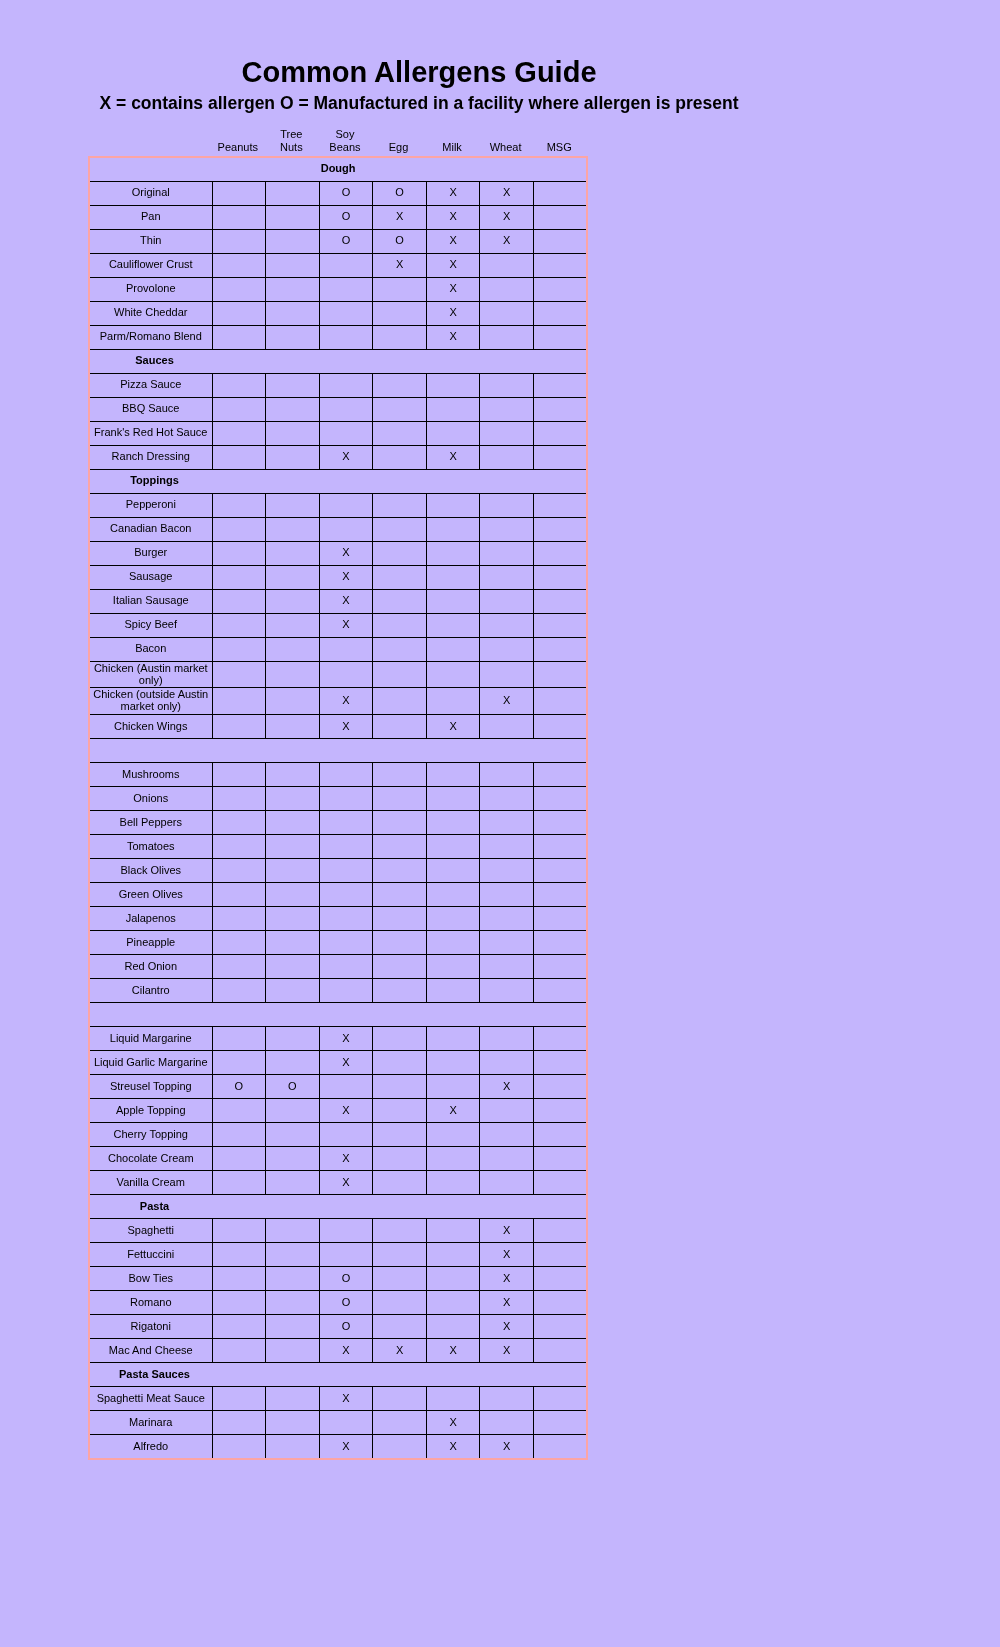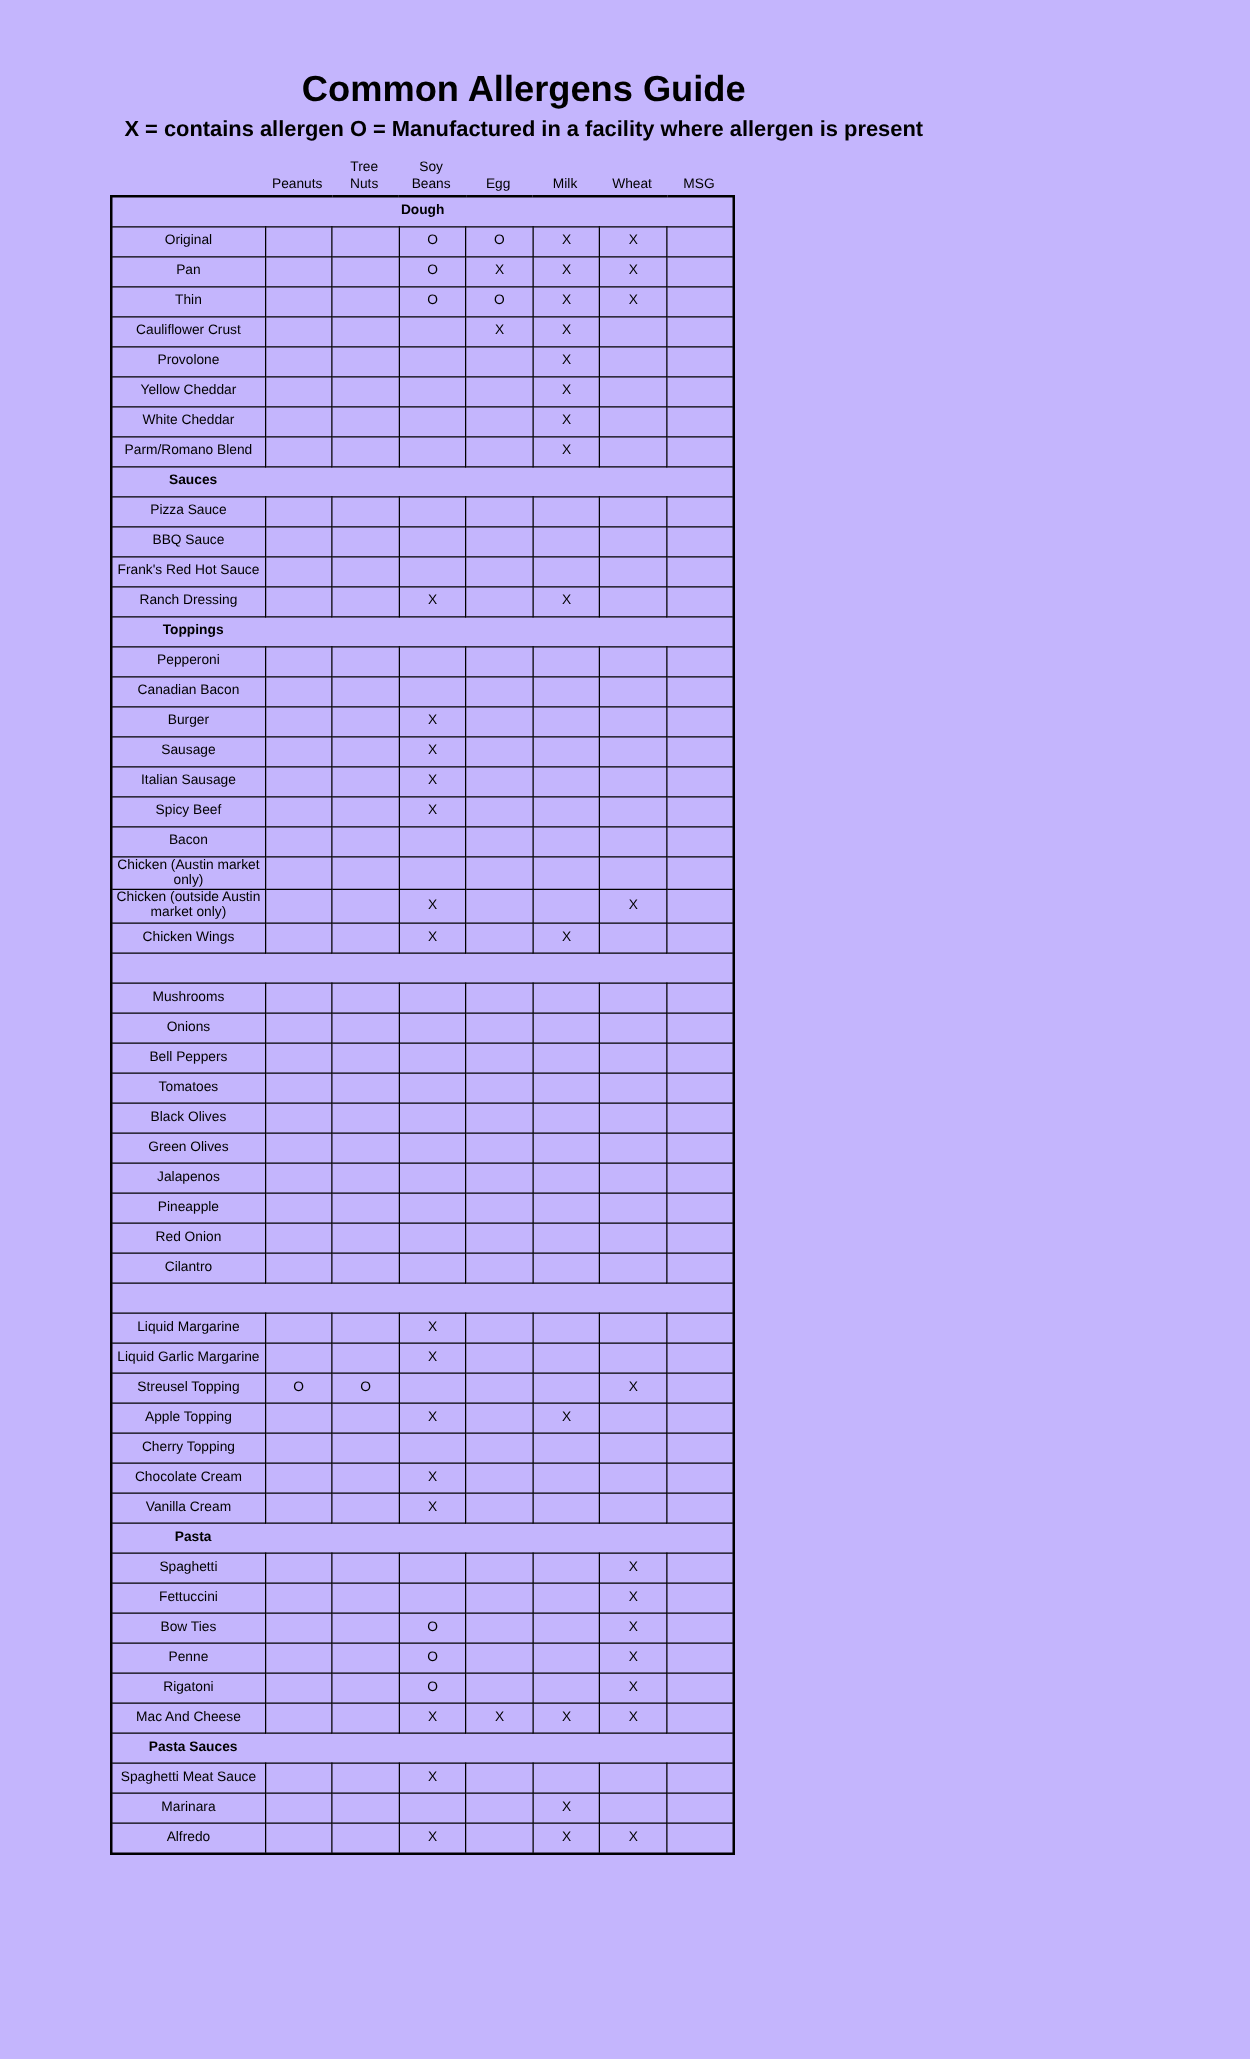--- a/index.html
+++ b/index.html
@@ -64,21 +64,21 @@
     border: 1px solid #000000;
     font-size: 11px;
     padding: 1px 3px;
     text-align: center;
     vertical-align: middle;
     line-height: 1.08;
     height: 21px;
     overflow: hidden;
   }
   table.allergen-table {
-    border: 2px solid #000000;
+    border: 2px solid #fca5a5;
   }
   td.section-cell {
     height: 20px;
     text-align: left;
     vertical-align: bottom;
     padding: 1px 0;
   }
   td.section-cell .section-label {
     font-weight: bold;
     display: block;
@@ -183,30 +183,20 @@
           <td class="label-cell">Provolone</td>
           <td class="mark-cell"></td>
           <td class="mark-cell"></td>
           <td class="mark-cell"></td>
           <td class="mark-cell"></td>
           <td class="mark-cell">X</td>
           <td class="mark-cell"></td>
           <td class="mark-cell"></td>
         </tr>
         <tr>
-          <td class="label-cell">Yellow Cheddar</td>
-          <td class="mark-cell"></td>
-          <td class="mark-cell"></td>
-          <td class="mark-cell"></td>
-          <td class="mark-cell"></td>
-          <td class="mark-cell">X</td>
-          <td class="mark-cell"></td>
-          <td class="mark-cell"></td>
-        </tr>
-        <tr>
           <td class="label-cell">White Cheddar</td>
           <td class="mark-cell"></td>
           <td class="mark-cell"></td>
           <td class="mark-cell"></td>
           <td class="mark-cell"></td>
           <td class="mark-cell">X</td>
           <td class="mark-cell"></td>
           <td class="mark-cell"></td>
         </tr>
         <tr>
@@ -578,21 +568,21 @@
           <td class="label-cell">Bow Ties</td>
           <td class="mark-cell"></td>
           <td class="mark-cell"></td>
           <td class="mark-cell">O</td>
           <td class="mark-cell"></td>
           <td class="mark-cell"></td>
           <td class="mark-cell">X</td>
           <td class="mark-cell"></td>
         </tr>
         <tr>
-          <td class="label-cell">Penne</td>
+          <td class="label-cell">Romano</td>
           <td class="mark-cell"></td>
           <td class="mark-cell"></td>
           <td class="mark-cell">O</td>
           <td class="mark-cell"></td>
           <td class="mark-cell"></td>
           <td class="mark-cell">X</td>
           <td class="mark-cell"></td>
         </tr>
         <tr>
           <td class="label-cell">Rigatoni</td>

